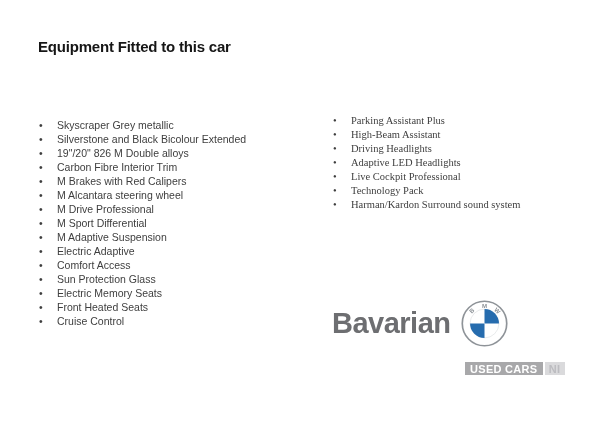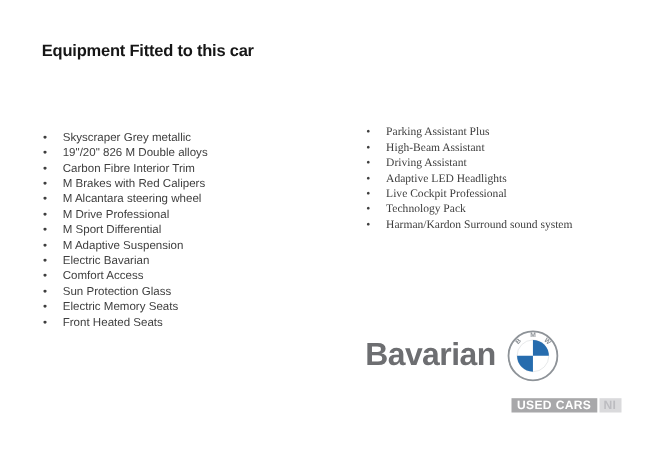--- a/index.html
+++ b/index.html
@@ -47,38 +47,40 @@
 </style>
 </head>
 <body>
 
 <div class="page">
 
   <h1 class="page-title">Equipment Fitted to this car</h1>
 
   <ul class="equip left">
       <li>Skyscraper Grey metallic</li>
+      <li>Silverstone and Black Bicolour Extended</li>
       <li>19"/20" 826 M Double alloys</li>
       <li>Carbon Fibre Interior Trim</li>
       <li>M Brakes with Red Calipers</li>
       <li>M Alcantara steering wheel</li>
       <li>M Drive Professional</li>
       <li>M Sport Differential</li>
       <li>M Adaptive Suspension</li>
-      <li>Electric Bavarian</li>
+      <li>Electric Adaptive</li>
       <li>Comfort Access</li>
       <li>Sun Protection Glass</li>
       <li>Electric Memory Seats</li>
       <li>Front Heated Seats</li>
+      <li>Cruise Control</li>
     </ul>
 
   <ul class="equip right">
       <li>Parking Assistant Plus</li>
       <li>High-Beam Assistant</li>
-      <li>Driving Assistant</li>
+      <li>Driving Headlights</li>
       <li>Adaptive LED Headlights</li>
       <li>Live Cockpit Professional</li>
       <li>Technology Pack</li>
       <li>Harman/Kardon Surround sound system</li>
     </ul>
 
   <div class="logo">
     <span class="wordmark">Bavarian</span>
     <svg class="roundel" width="47" height="47" viewBox="0 0 96 96" aria-hidden="true">
       <circle cx="48" cy="48" r="45.4" fill="#ffffff" style="stroke:var(--roundel-grey,#8e9398)" stroke-width="3.4"></circle>

